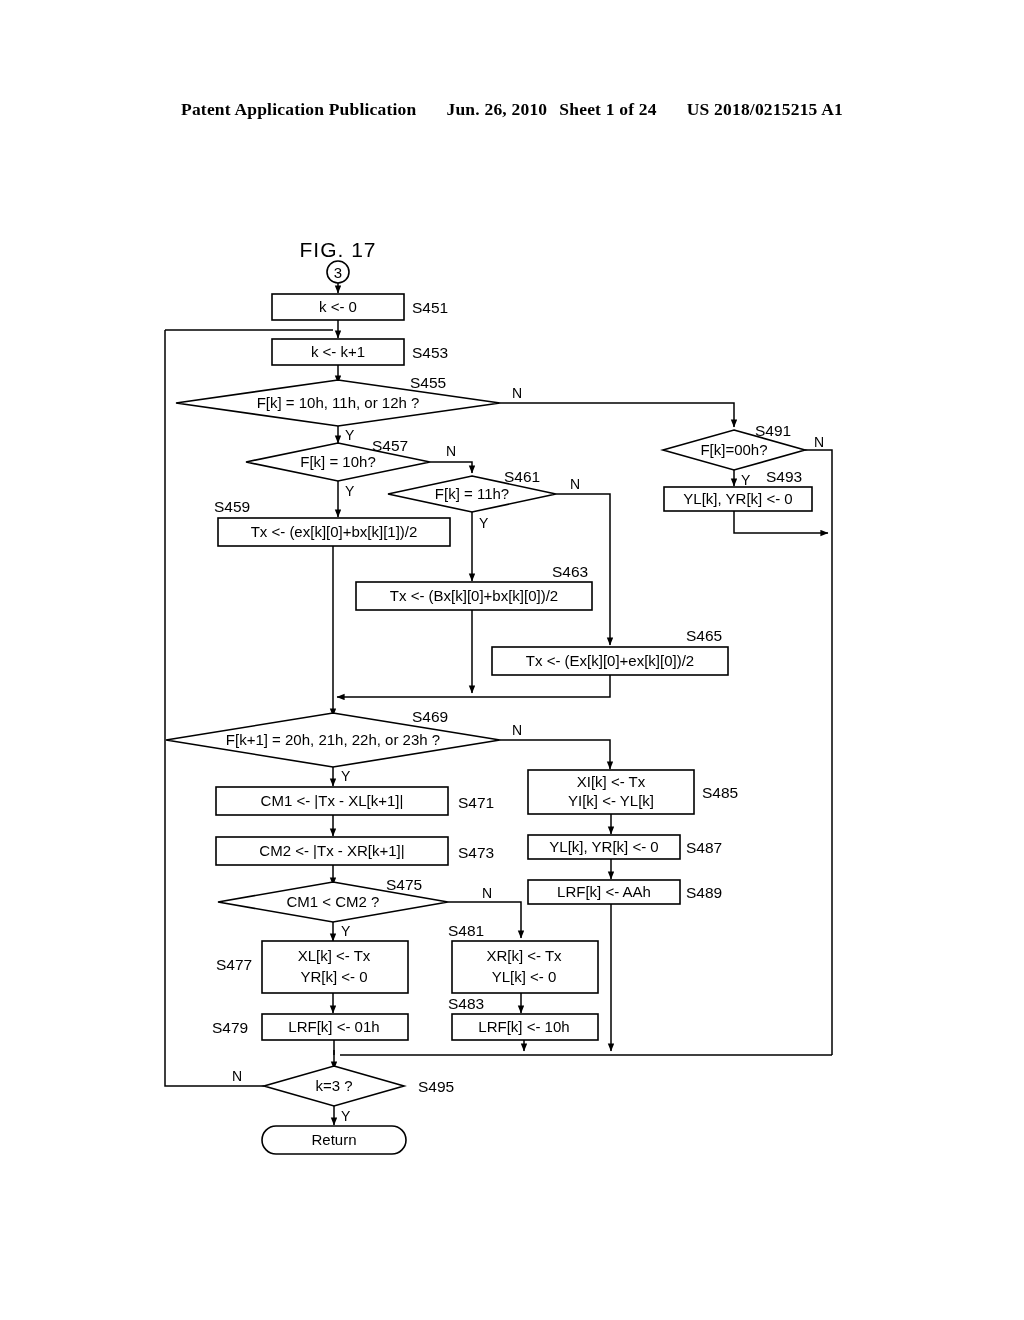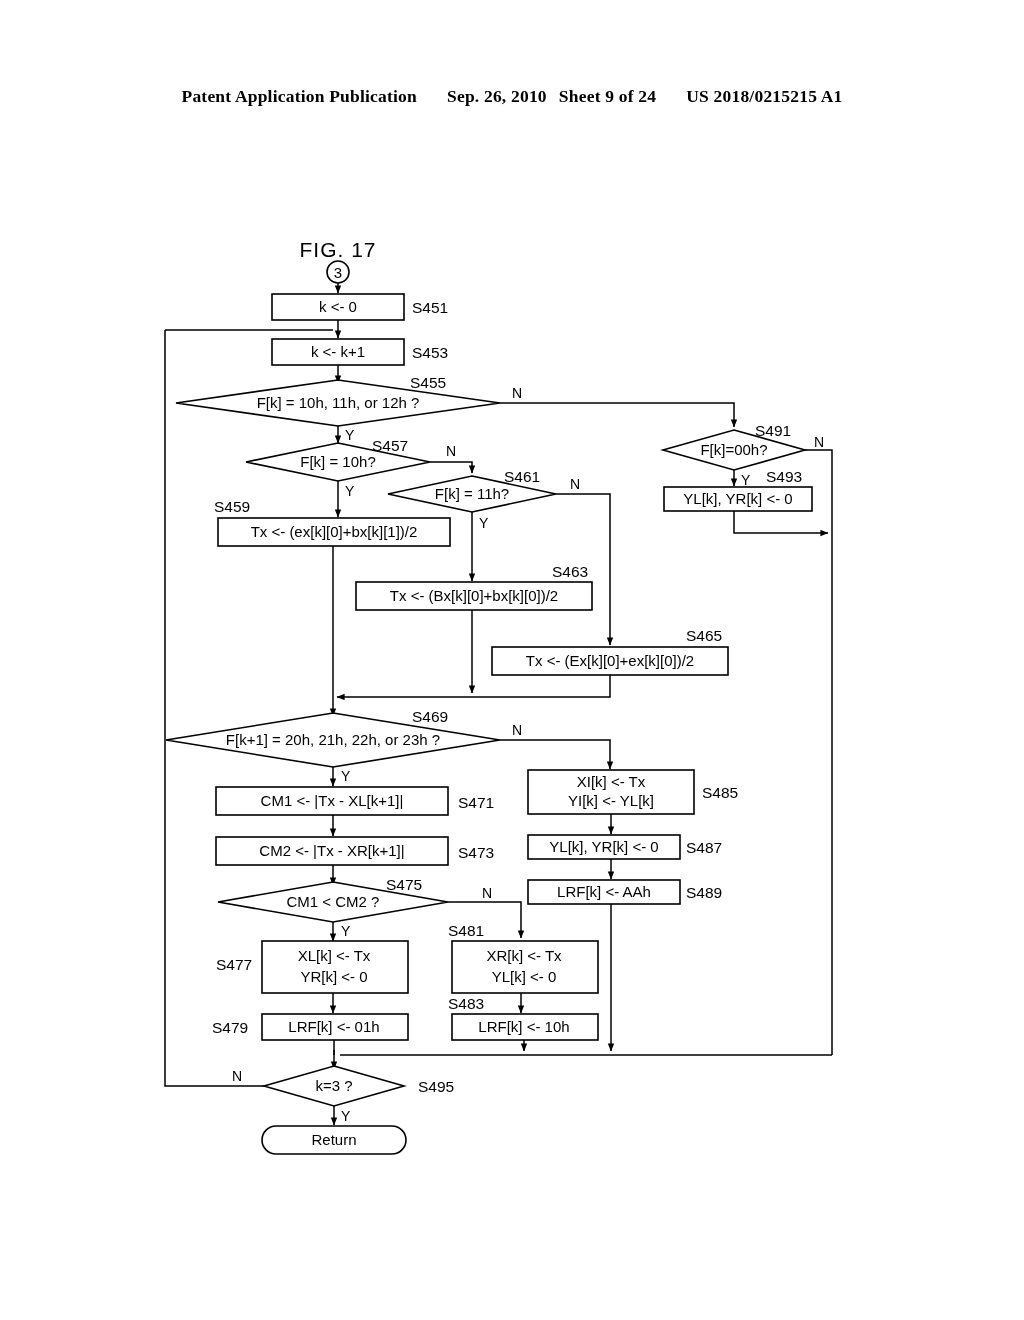--- a/index.html
+++ b/index.html
@@ -26,21 +26,21 @@
     top: 86px;
     left: 0;
     width: 1024px;
     text-align: center;
     font-family: "Liberation Serif", serif;
     font-weight: bold;
     font-size: 17.5px;
     letter-spacing: 0.2px;
     white-space: nowrap;
   }
-  .hdr span { display: inline-block; }
+  .hdr span { display: inline-block; margin-top: 13px; }
   .hdr .gap1 { width: 30px; }
   .hdr .gap2 { width: 12px; }
   .hdr .gap3 { width: 30px; }
   svg#flow {
     position: absolute;
     left: 0;
     top: 0;
     width: 1024px;
     height: 1320px;
   }
@@ -59,21 +59,21 @@
   }
   .shape { fill: #ffffff; stroke: #000000; stroke-width: 1.6; }
   .conn { stroke: #000000; stroke-width: 1.5; fill: none; }
 </style>
 </head>
 <body>
 
 <div id="page">
 
   <div class="hdr">
-    <span>Patent Application Publication</span><span class="gap1"></span><span>Sep. 26, 2010</span><span class="gap2"></span><span>Sheet 9 of 24</span><span class="gap3"></span><span>US 2018/0215215 A1</span>
+    <span>Patent Application Publication</span><span class="gap1"></span><span>Jun. 26, 2010</span><span class="gap2"></span><span>Sheet 1 of 24</span><span class="gap3"></span><span>US 2018/0215215 A1</span>
   </div>
 
   <svg id="flow" viewBox="0 0 1024 1320">
     <defs>
       <marker id="arr" markerWidth="9" markerHeight="9" refX="7.6" refY="3.2" orient="auto" markerUnits="userSpaceOnUse">
         <path d="M0,0 L8,3.2 L0,6.4 z" fill="#000"></path>
       </marker>
     </defs>
 
     <text class="figtitle" x="338" y="257" text-anchor="middle">FIG. 17</text>

